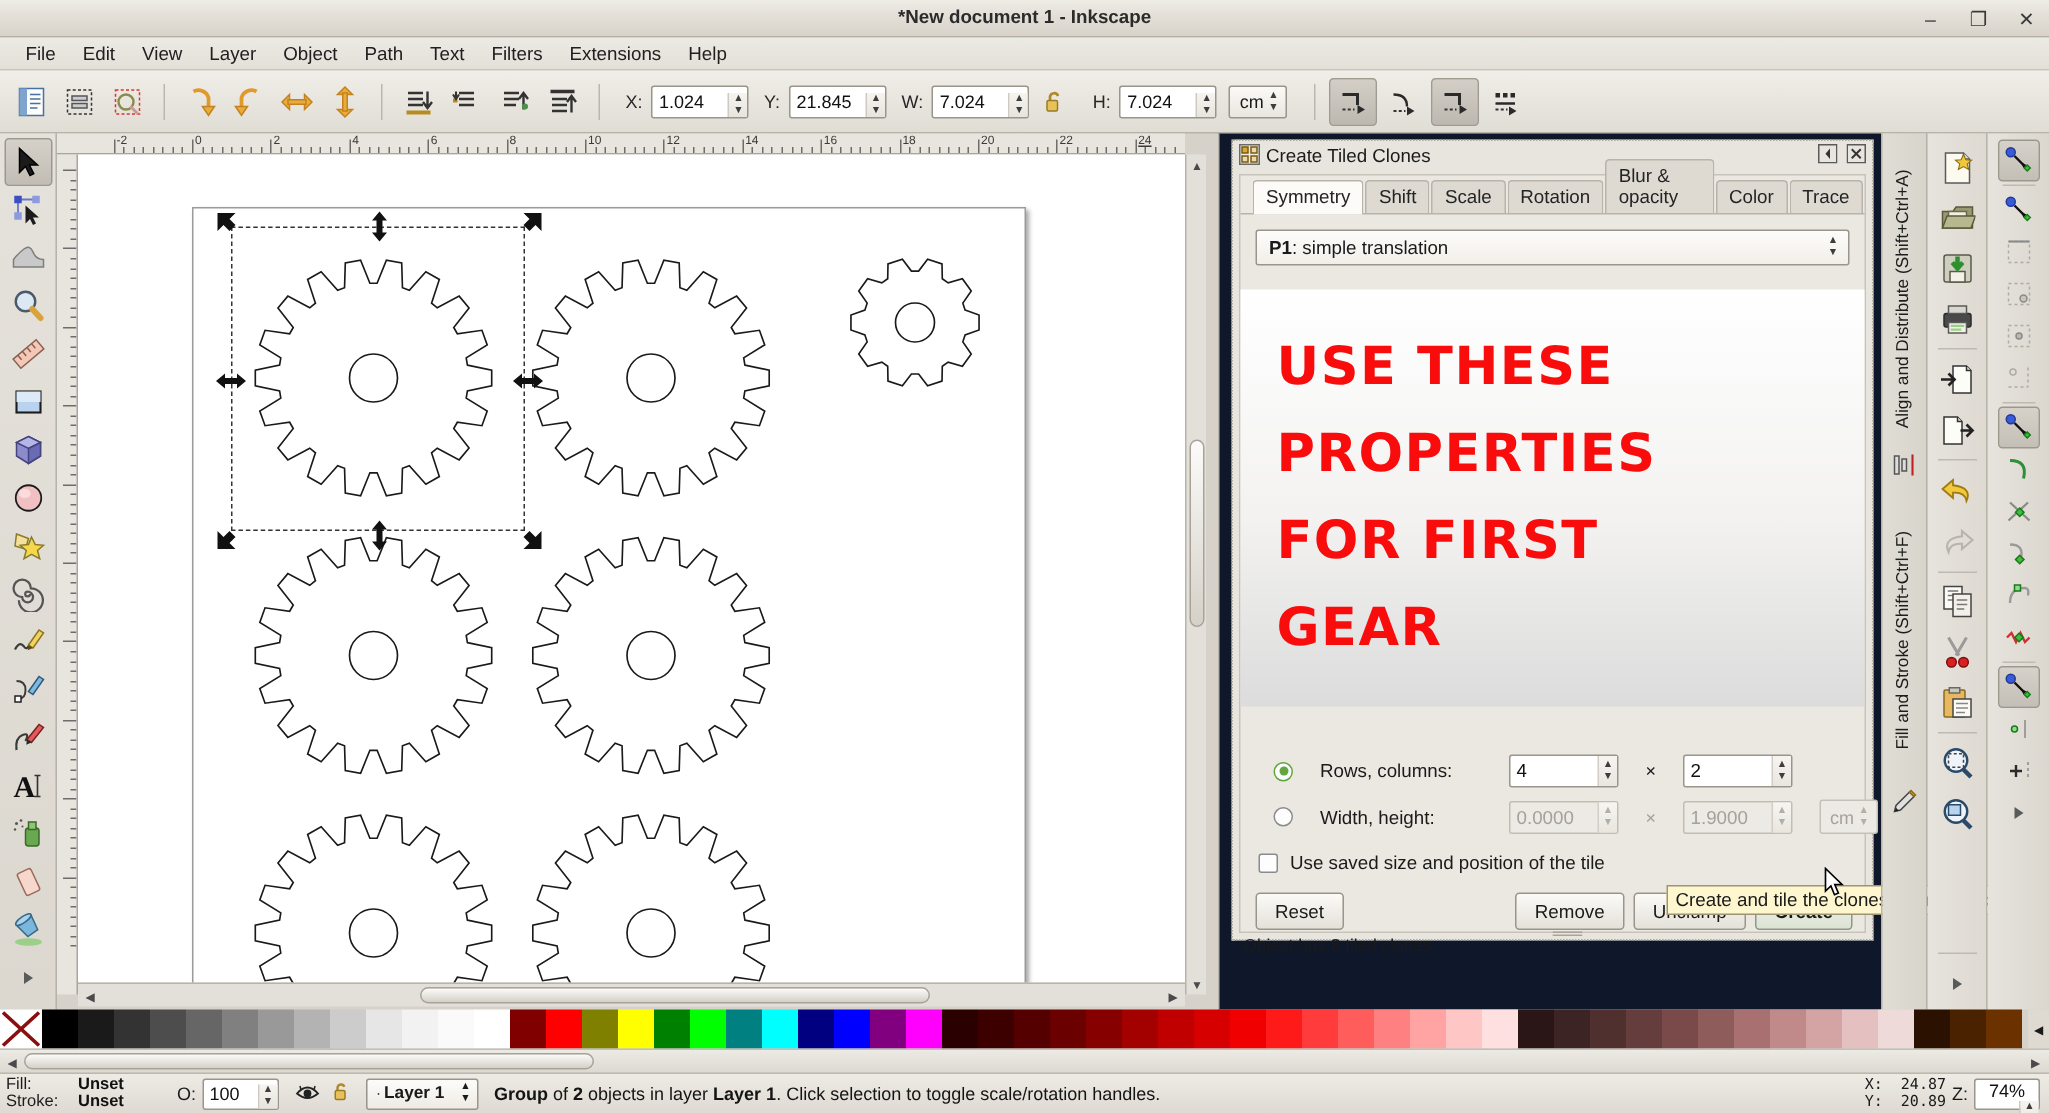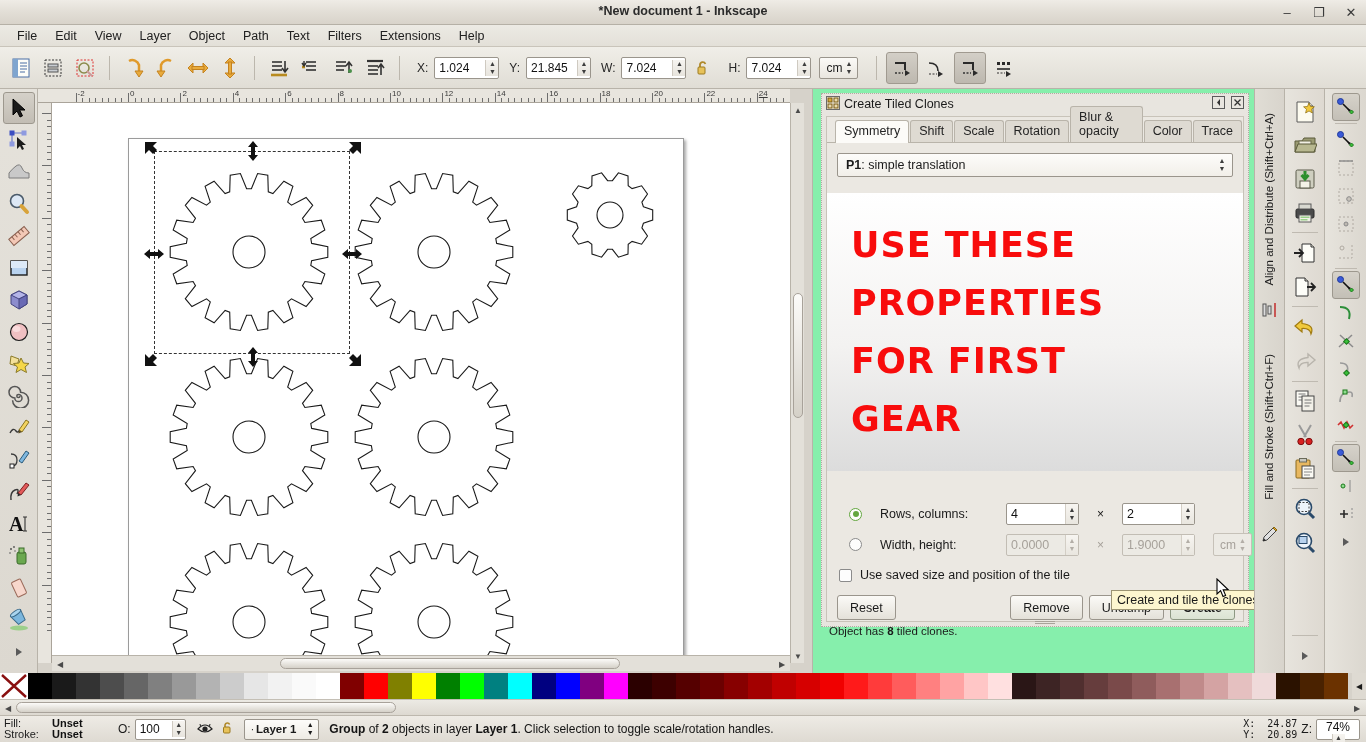--- a/index.html
+++ b/index.html
@@ -42,21 +42,21 @@
     position: absolute; left: 0; top: 47px; width: 1366px; height: 42px;
     background: linear-gradient(to bottom,#f0eee8,#e0ddd5);
     border-bottom: 1px solid #b8b3a9;
     display: flex; align-items: center; padding-left: 6px; gap: 2px;
   }
   .tbtn { width: 30px; height: 30px; display: flex; align-items: center; justify-content: center; }
   .tbtn svg { display: block; }
   .tsep { width: 1px; height: 24px; background: #bcb7ad; margin: 0 7px; }
 
   .fieldlbl { font-size: 12px; margin: 0 4px 0 8px; color: #262626; }
-  .spin { display: inline-flex; align-items: center; height: 22px;
+  .spin { display: inline-flex; align-items: flex-end; height: 22px;
           border: 1px solid #9a958c; background: #fff; border-radius: 2px; }
   .spin input { border: 0; outline: 0; width: 50px; height: 20px; padding: 0 4px;
                 font-family: "Liberation Sans", sans-serif; font-size: 12px; background: transparent; color: #111; }
   .spin .arrows { width: 13px; border-left: 1px solid #cfcac1;
                   display: flex; flex-direction: column; justify-content: center; align-items: center;
                   background: linear-gradient(to bottom,#f6f4f0,#e7e4dd); }
   .spin .arrows i { font-style: normal; font-size: 7px; line-height: 8px; color: #3d3d3d; }
   .unitbox { display: inline-flex; align-items: center; height: 22px; border: 1px solid #9a958c;
              background: linear-gradient(to bottom,#fbfaf7,#e9e6df); border-radius: 2px; padding: 0 2px 0 6px; text-align: center; }
   .unitbox span { font-size: 12px; }
@@ -114,21 +114,21 @@
     background: #e3e0d9; border-top: 1px solid #b8b3a9;
   }
   .sb-thumb { position: absolute; background: linear-gradient(to bottom,#fcfbf9,#d5d1c8);
               border: 1px solid #a8a29a; border-radius: 7px; }
   .sb-arrow { position: absolute; display: flex; align-items: center; justify-content: center;
               font-size: 8px; color: #4a4a4a; }
 
   
   .dockpanel {
     position: absolute; left: 812px; top: 89px; width: 442px; height: 584px;
-    background: #86efac; border-left: 1px solid #b8b3a9;
+    background: #0f172a; border-left: 1px solid #b8b3a9;
   }
   .dlg {
     position: absolute; left: 8px; top: 4px; width: 428px; height: 534px;
     border: 1px dotted #b0aba1; background: #e8e5df;
   }
   .dlg-header { position: relative; height: 20px; display: flex; align-items: center; padding: 0 4px; }
   .dlg-title { font-size: 12.5px; margin-left: 4px; color: #1a1a1a; }
   .dlg-hbtns { position: absolute; right: 4px; top: 2px; display: flex; gap: 6px; }
   .dlg-body { position: absolute; left: 4px; top: 22px; right: 4px; bottom: 4px;
               background: #ebe8e2; border: 1px solid #c8c3b9; }

